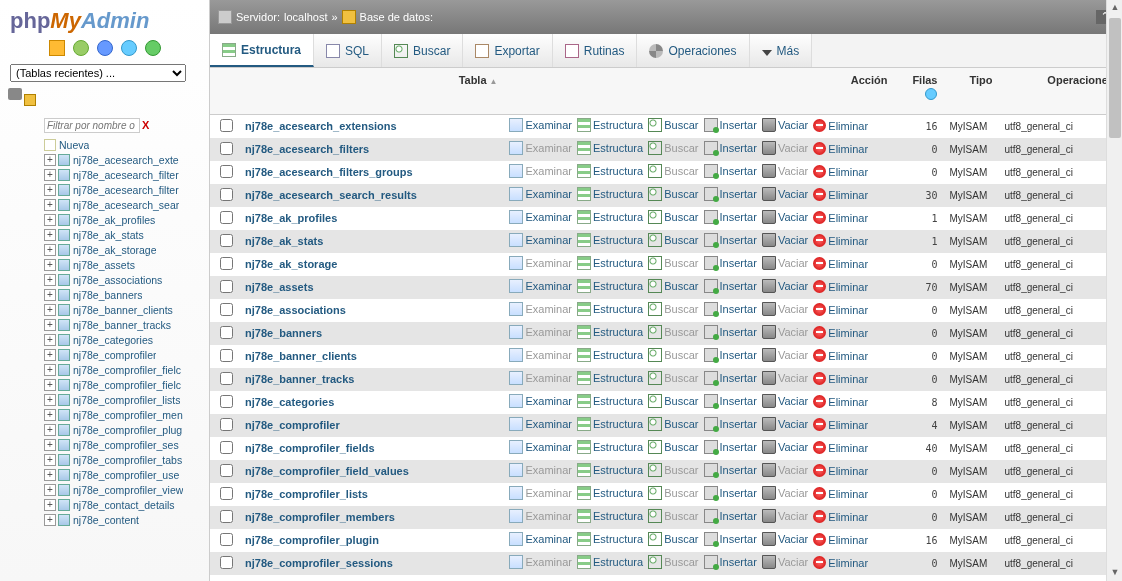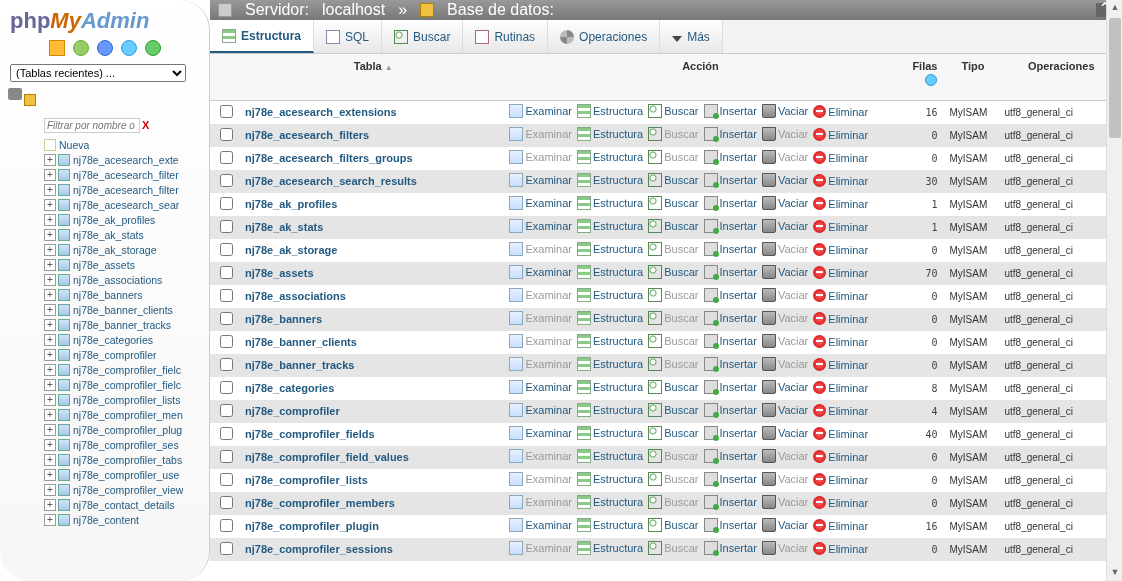--- a/index.html
+++ b/index.html
@@ -1,53 +1,53 @@
 <!DOCTYPE html>
 <html><head>
 <meta charset="utf-8">
 <style>
 * { box-sizing: border-box; margin: 0; padding: 0; }
 body { font-family: sans-serif; font-size: 11px; background: #fff; width: 1122px; height: 581px; overflow: hidden; position: relative; }
 a { color: #235a81; text-decoration: none; cursor: pointer; }
 
 
-.sidebar { position: absolute; left: 0; top: 0; width: 210px; height: 581px; background: linear-gradient(to bottom, #fff 0, #f7f7f7 100%); border-right: 1px solid #ccc; overflow: hidden; border-radius: 30px; }
+.sidebar { position: absolute; left: 0; top: 0; width: 210px; height: 581px; background: linear-gradient(to bottom, #fff 0, #f7f7f7 100%); border-right: 1px solid #ccc; overflow: hidden; }
 .logo { padding: 8px 10px 4px; font-size: 22px; font-weight: bold; font-family: Arial, sans-serif; }
 .logo .p1 { color: #666699; }
 .logo .p2 { color: #cc6600; font-style: italic; }
 .logo .p3 { color: #6699cc; font-style: italic; }
 .nav-icons { padding: 2px 10px 6px; display: flex; gap: 8px; justify-content: center; }
 .nav-icons span { width: 16px; height: 16px; display: inline-block; cursor: pointer; }
 .recent-select { margin: 2px 10px 6px; width: 176px; font-size: 11px; padding: 1px; }
 .collapse-bar { position: absolute; left: 8px; top: 88px; width: 14px; height: 12px; background: #888; cursor: pointer; border-radius: 2px; }
 .mini-db-ic { position: absolute; left: 24px; top: 94px; width: 12px; height: 12px; background: #f0c040; border: 1px solid #b08000; }
 .filter-box { margin: 30px 4px 4px 44px; }
 .filter-box input { width: 96px; font-size: 10px; font-style: italic; padding: 1px 2px; border: 1px solid #ccc; }
 .filter-x { color: #c00; font-weight: bold; cursor: pointer; margin-left: 2px; }
 .tree { margin-left: 44px; overflow: hidden; }
 .tree-item { display: flex; align-items: center; height: 15px; white-space: nowrap; }
 .plus { width: 12px; height: 12px; border: 1px solid #999; background: #fff; text-align: center; line-height: 9px; font-size: 10px; color: #555; margin-right: 2px; cursor: pointer; flex-shrink: 0; }
 .tbl-ic { width: 12px; height: 12px; background: linear-gradient(#d0e4f7, #a8c8e8); border: 1px solid #6a9; margin-right: 3px; flex-shrink: 0; }
 .tree-item a { font-size: 10.5px; color: #235a81; overflow: hidden; }
 
 
 .main { position: absolute; left: 210px; top: 0; right: 0; height: 581px; overflow: hidden; }
-.breadcrumb { background: #888; background: linear-gradient(#999, #777); color: #fff; padding: 3px 8px; font-size: 16px; display: flex; align-items: center; gap: 13px; height: 20px; }
+.breadcrumb { background: #888; background: linear-gradient(#999, #777); color: #fff; padding: 17px 8px; font-size: 11px; display: flex; align-items: center; gap: 4px; height: 20px; }
 .breadcrumb a { color: #fff; }
 .bc-close { margin-left: auto; width: 18px; height: 14px; background: #666; text-align: center; line-height: 12px; cursor: pointer; }
 
 .topmenu { background: #f3f3f3; border-bottom: 1px solid #ccc; display: flex; padding: 0; height: 34px; }
 .topmenu .tab { padding: 8px 12px; display: flex; align-items: center; gap: 5px; font-size: 12px; color: #235a81; cursor: pointer; border-right: 1px solid #ddd; background: linear-gradient(#fefefe, #e8e8e8); }
 .topmenu .tab.active { background: #fff; border-bottom: 2px solid #235a81; font-weight: bold; }
 .topmenu .tab.active a { color: #235a81; }
 .mi { width: 14px; height: 14px; display: inline-block; }
 
 .table-wrap { overflow-x: hidden; }
 table.data { border-collapse: collapse; width: 100%; font-size: 11px; }
-table.data th { text-align: center; padding: 6px 8px 14px; background: #f7f7f7; border-bottom: 1px solid #ccc; font-weight: bold; color: #333; vertical-align: top; }
+table.data th { text-align: right; padding: 6px 8px 14px; background: #f7f7f7; border-bottom: 1px solid #ccc; font-weight: bold; color: #333; vertical-align: top; }
 table.data th .sort { font-size: 8px; color: #999; margin-left: 3px; }
 table.data td { padding: 3px 4px; white-space: nowrap; vertical-align: middle; height: 23px; }
 tr.odd { background: #fff; }
 tr.even { background: #e5e5e5; }
 .chk { margin: 0 4px 0 6px; }
 .tname a { font-weight: bold; font-size: 11px; }
 .act { display: inline-flex; align-items: center; gap: 2px; color: #235a81; cursor: pointer; margin-right: 2px; }
 .act-disabled { color: #999; }
 .rows-cell { text-align: right; font-family: monospace; font-size: 10px; color: #444; padding-right: 8px !important; }
 .type-cell, .coll-cell { color: #333; font-size: 10px; }
@@ -255,20 +255,24 @@
       </div>
     <div class="tab">
         <span class="mi ic-sql"></span>
         <a>SQL</a>
       </div>
     <div class="tab">
         <span class="mi ic-search"></span>
         <a>Buscar</a>
       </div>
     <div class="tab">
+        <span class="mi ic-export"></span>
+        <a>Exportar</a>
+      </div>
+    <div class="tab">
         <span class="mi ic-routines"></span>
         <a>Rutinas</a>
       </div>
     <div class="tab">
         <span class="mi ic-ops"></span>
         <a>Operaciones</a>
       </div>
     <div class="tab">
         <span class="mi ic-more"></span>
         <a>Más</a>

